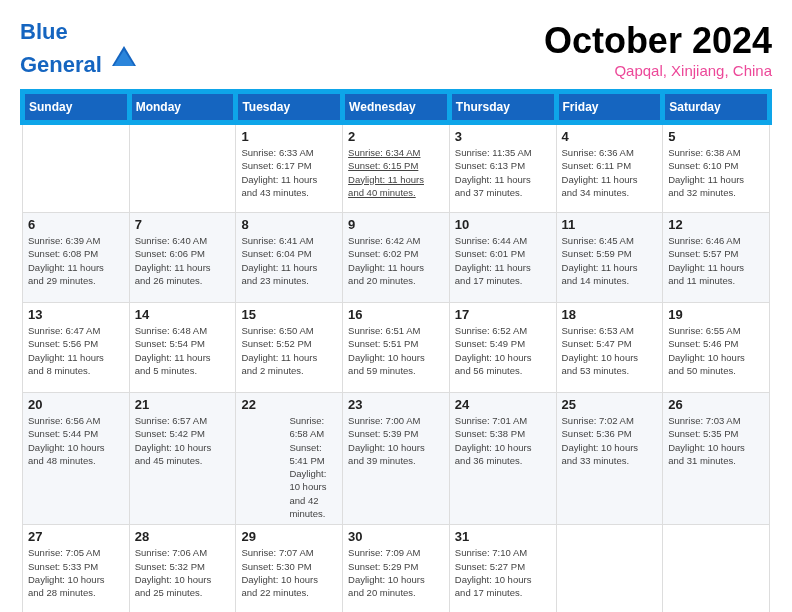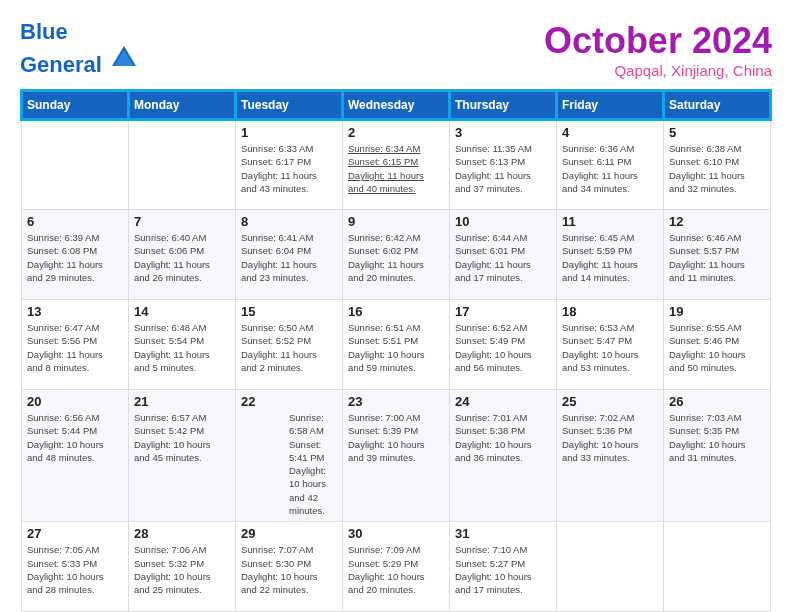--- a/index.html
+++ b/index.html
@@ -33,39 +33,39 @@
       width: 28px;
       height: 28px;
       margin-left: 2px;
     }
     .title-block {
       text-align: right;
     }
     .month-title {
       font-size: 36px;
       font-weight: bold;
-      color: #a21caf;
+      color: #000000;
     }
     .subtitle {
       font-size: 15px;
       color: #ec4899;
     }
     table {
       width: 100%;
       border-collapse: collapse;
       table-layout: fixed;
     }
     thead tr th {
       background-color: #1565c0;
       color: #fff;
       font-size: 12px;
       font-weight: bold;
       padding: 6px 4px;
       text-align: left;
-      border: 3px solid #0ea5e9;
+      border: 5px solid #0ea5e9;
     }
     tbody tr td {
       vertical-align: top;
       border: 1px solid #ddd;
       padding: 4px 4px 4px 5px;
       font-size: 10px;
       color: #333;
       height: 90px;
       background: #fff;
     }

